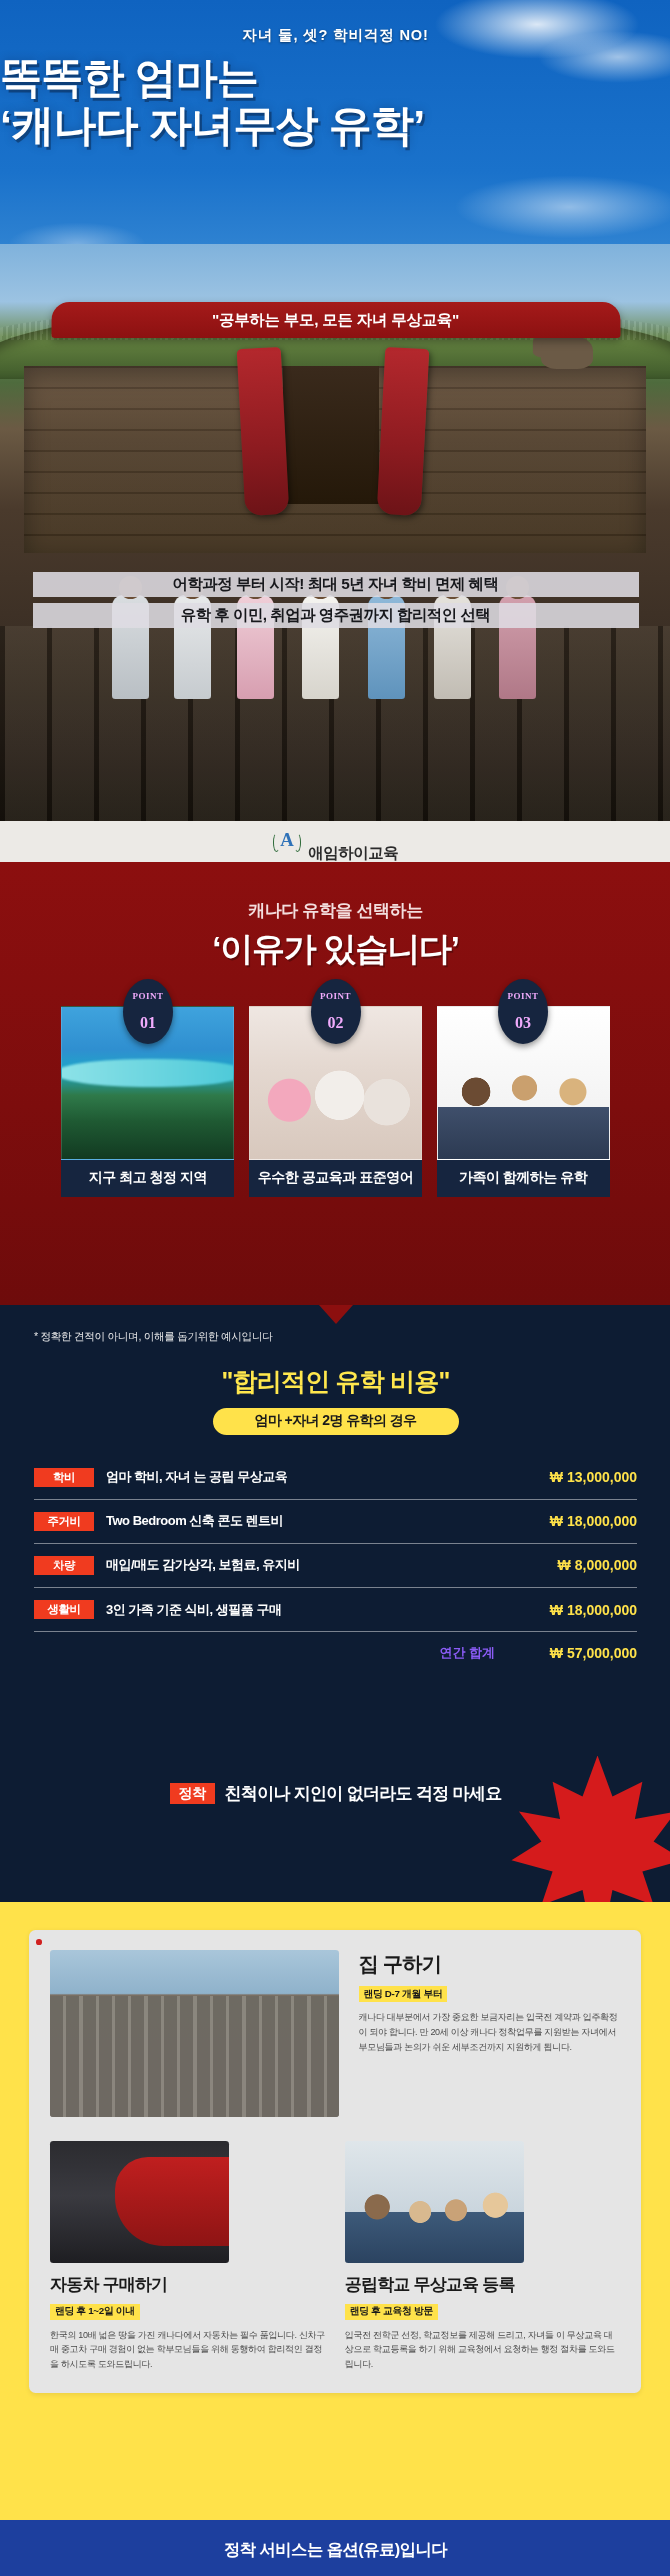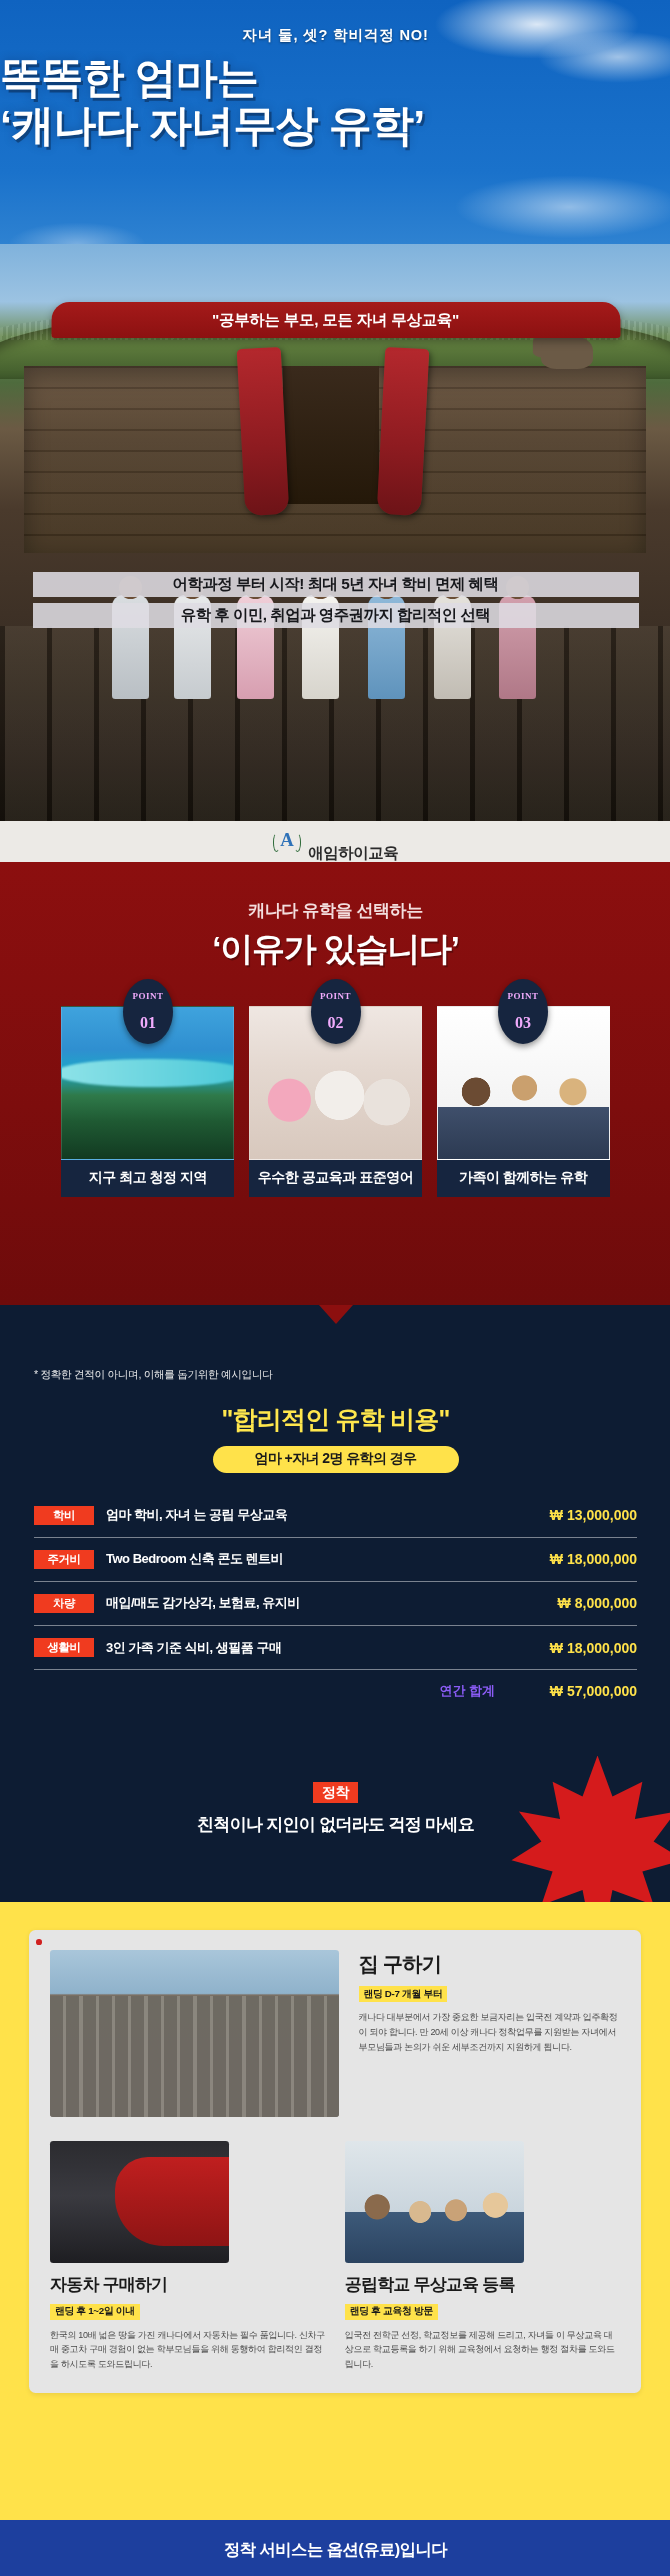--- a/index.html
+++ b/index.html
@@ -206,21 +206,21 @@
   
   .cost {
     position:relative; width:671px; height:451px;
     background:#0d1c33; padding:0 34px;
   }
   .arrow {
     position:absolute; left:50%; top:0; transform:translateX(-50%);
     width:0; height:0; border-left:17px solid transparent; border-right:17px solid transparent;
     border-top:19.5px solid #8c0f0f;
   }
-  .note { padding-top:63px; color:#e9e9ea; font-size:10.6px; letter-spacing:-0.3px; }
+  .note { padding-top:25px; color:#e9e9ea; font-size:10.6px; letter-spacing:-0.3px; }
   .cost-title {
     text-align:center; color:#ffe74d; font-size:25px; font-weight:900;
     letter-spacing:-0.8px; margin-top:21px;
   }
   .pill {
     margin:9.8px auto 0; width:246px; height:27px; border-radius:14px;
     background:#ffe24a; color:#1a1a1a; font-size:14px; font-weight:800;
     display:flex; align-items:center; justify-content:center; letter-spacing:-0.6px;
   }
   table.rows { width:100%; margin-top:21px; border-collapse:collapse; }
@@ -241,21 +241,21 @@
   
   .landing {
     position:relative; width:671px; height:146px; background:#0d1c33; overflow:hidden;
   }
   .maple {
     position:absolute; right:-24.4px; top:-8.1px; width:195px; height:187px;
     color:#e01b1b; opacity:.95;
   }
   .land-row {
     position:absolute; left:0; right:0; top:26px; 
-    display:flex; align-items:center; justify-content:center; gap:9.8px; z-index:2;flex-direction:column;
+    display:flex; align-items:center; justify-content:center; gap:9.8px; z-index:2;
   }
   .land-tag {
     display:inline-flex; align-items:center; justify-content:center;
     background:#f03b1f; color:#fff; font-size:14px; font-weight:800;
     padding:1.6px 9px; letter-spacing:-0.4px;
   }
   .land-sub { color:#fff; font-size:17px; font-weight:600; letter-spacing:-0.7px; }
   .land-title {
     position:absolute; left:0; right:0; top:60px; text-align:center; z-index:2;
     font-size:32px; font-weight:900; letter-spacing:-1.5px; color:#fff;

